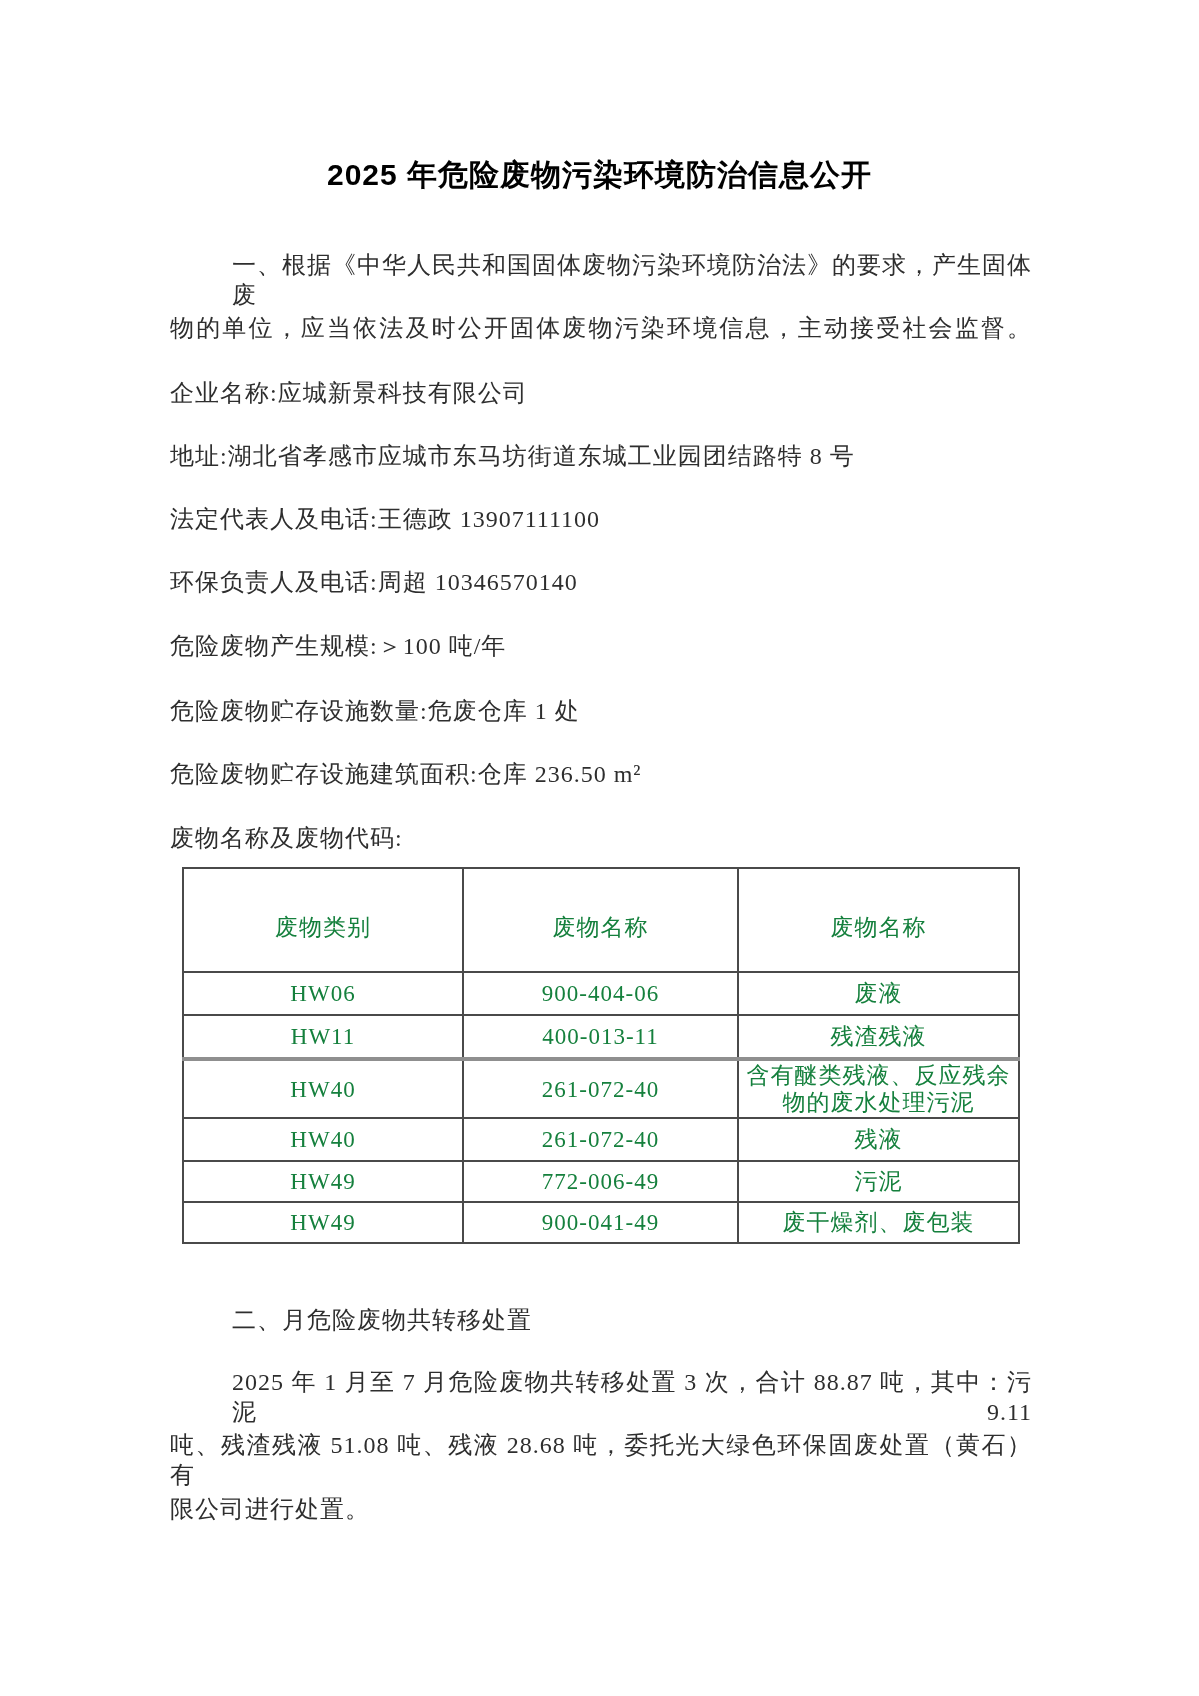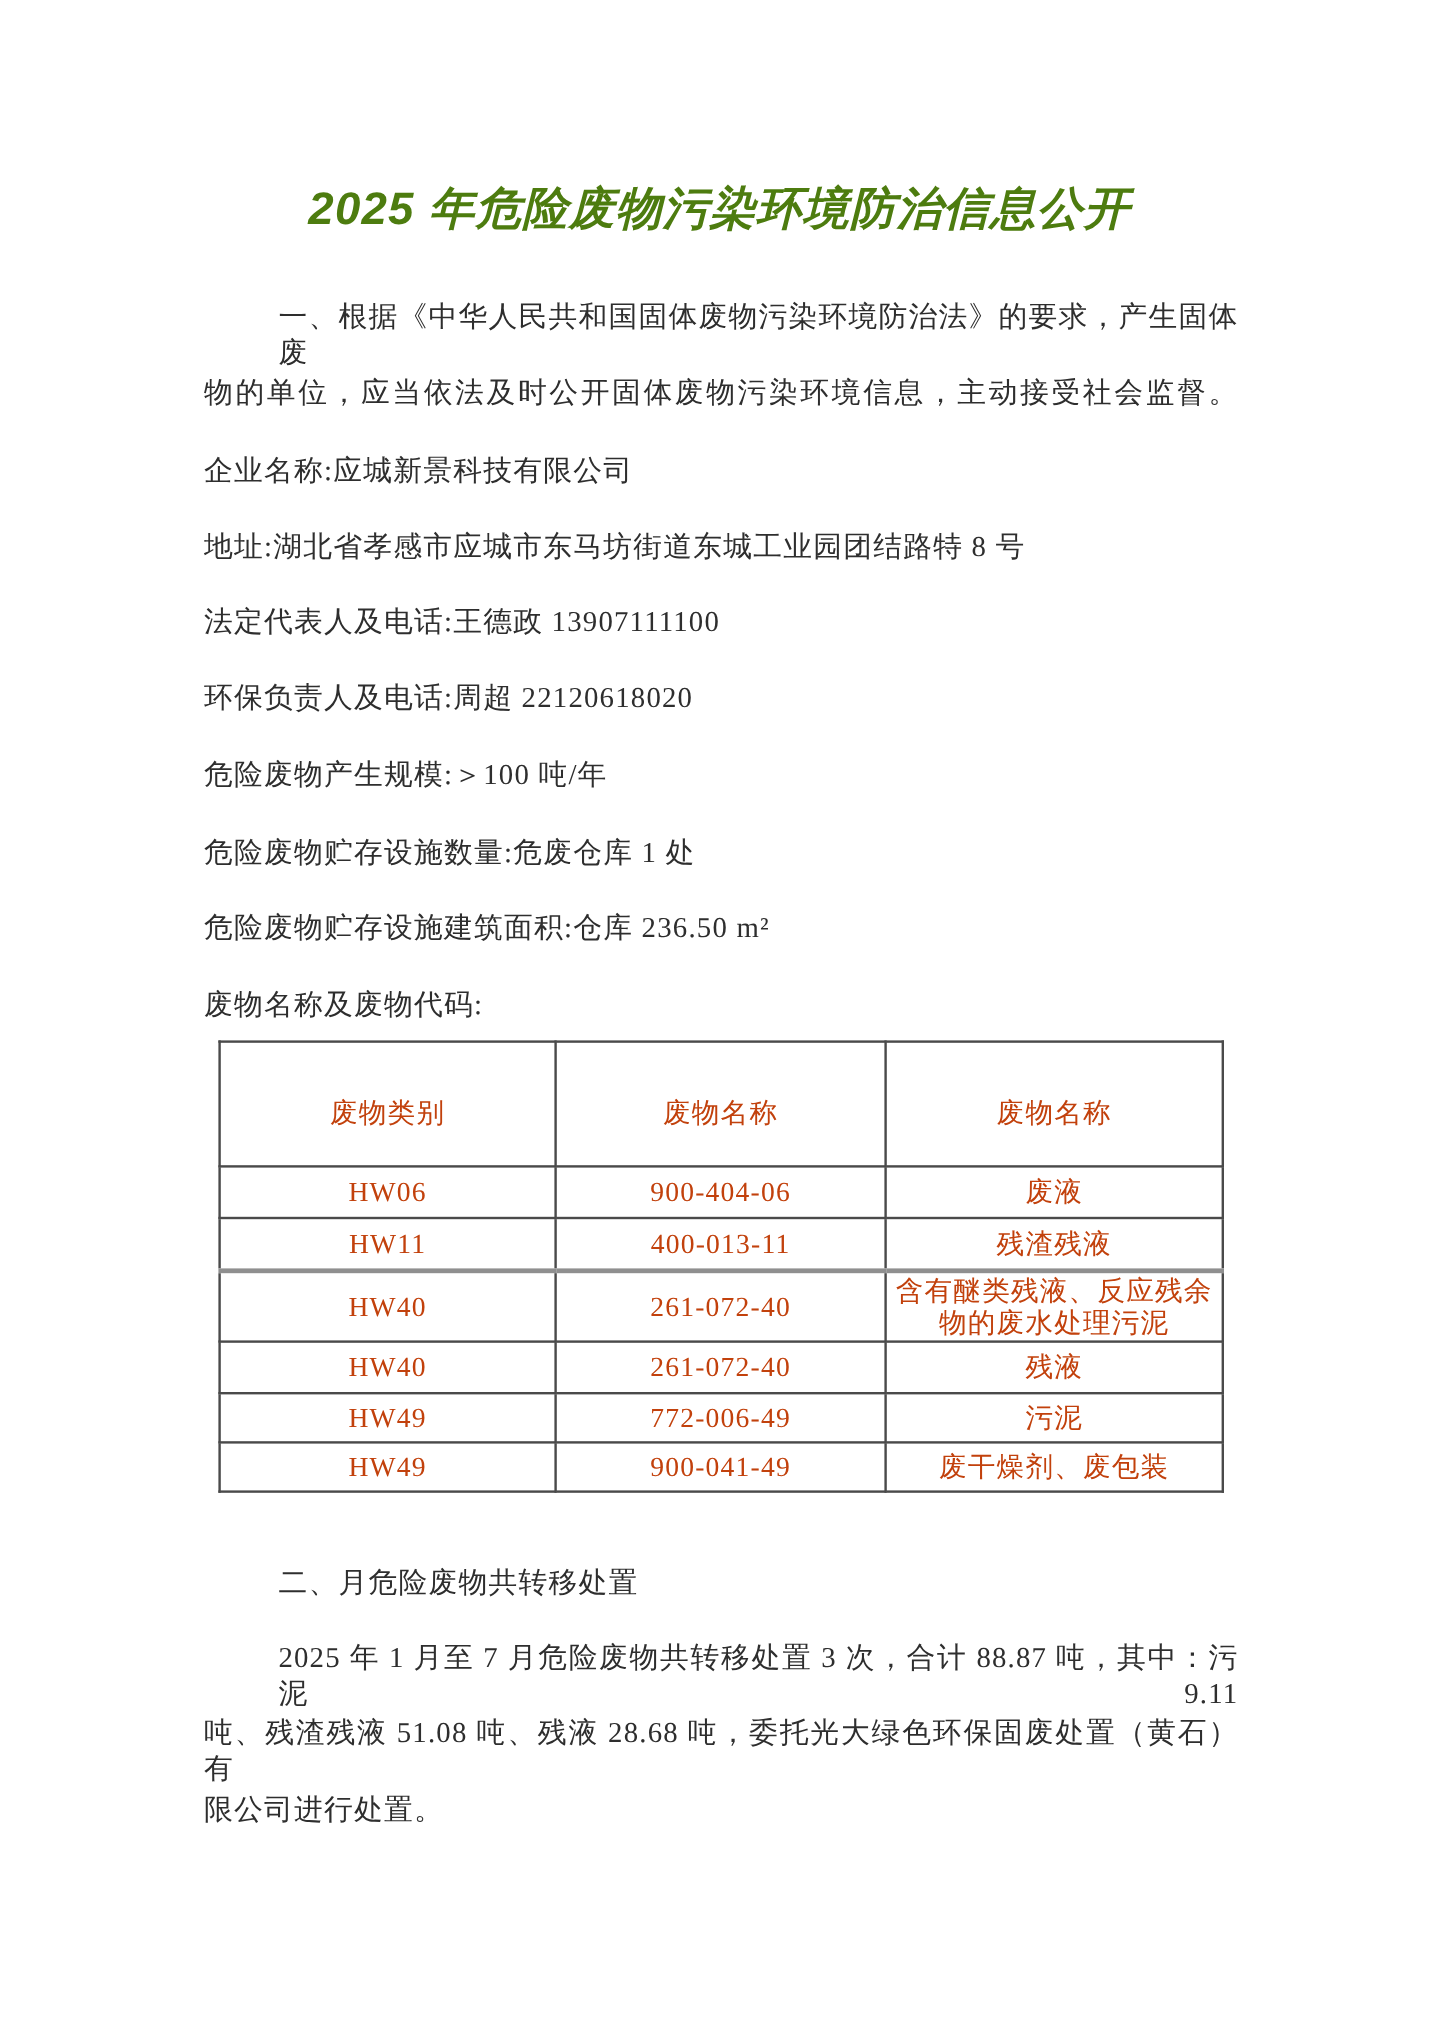--- a/index.html
+++ b/index.html
@@ -14,25 +14,24 @@
   }
   .title {
     position: absolute;
     top: 158px;
     left: 0;
     width: 1199px;
     margin: 0;
     text-align: center;
     font-family: "Liberation Sans", "DejaVu Sans", sans-serif;
     font-weight: 700;
-    font-size: 38px;
+    font-size: 30px;
     line-height: 34px;
-    color: #4d7c0f;
+    color: #000000;
     letter-spacing: 1px;
-    font-style: italic;
   }
   .line {
     position: absolute;
     left: 170px;
     width: 862px;
     margin: 0;
     font-size: 24px;
     line-height: 30px;
     letter-spacing: 1px;
     white-space: nowrap;
@@ -45,21 +44,21 @@
     text-align-last: justify;
   }
   table.waste {
     position: absolute;
     left: 182px;
     top: 867px;
     width: 836px;
     border-collapse: collapse;
     table-layout: fixed;
     font-size: 23px;
-    color: #c2410c;
+    color: #15803d;
     letter-spacing: 1px;
   }
   table.waste th, table.waste td {
     border: 2px solid #4a4a4a;
     text-align: center;
     vertical-align: middle;
     padding: 0 4px;
     line-height: 27px;
     font-weight: normal;
     overflow: hidden;
@@ -79,21 +78,21 @@
 <div class="page">
 
   <h1 class="title">2025 年危险废物污染环境防治信息公开</h1>
 
   <p class="line stretch" style="top:313px">物的单位，应当依法及时公开固体废物污染环境信息，主动接受社会监督。</p>
   <p class="line indent stretch" style="top:250px">一、根据《中华人民共和国固体废物污染环境防治法》的要求，产生固体废</p>
 
   <p class="line" style="top:378px">企业名称:应城新景科技有限公司</p>
   <p class="line" style="top:441px">地址:湖北省孝感市应城市东马坊街道东城工业园团结路特 8 号</p>
   <p class="line" style="top:504px">法定代表人及电话:王德政 13907111100</p>
-  <p class="line" style="top:567px">环保负责人及电话:周超 22120618020</p>
+  <p class="line" style="top:567px">环保负责人及电话:周超 10346570140</p>
   <p class="line" style="top:631px">危险废物产生规模:＞100 吨/年</p>
   <p class="line" style="top:696px">危险废物贮存设施数量:危废仓库 1 处</p>
   <p class="line" style="top:759px">危险废物贮存设施建筑面积:仓库 236.50 m²</p>
   <p class="line" style="top:823px">废物名称及废物代码:</p>
 
   <table class="waste">
     <colgroup>
       <col class="col-category">
       <col class="col-code">
       <col class="col-name">

